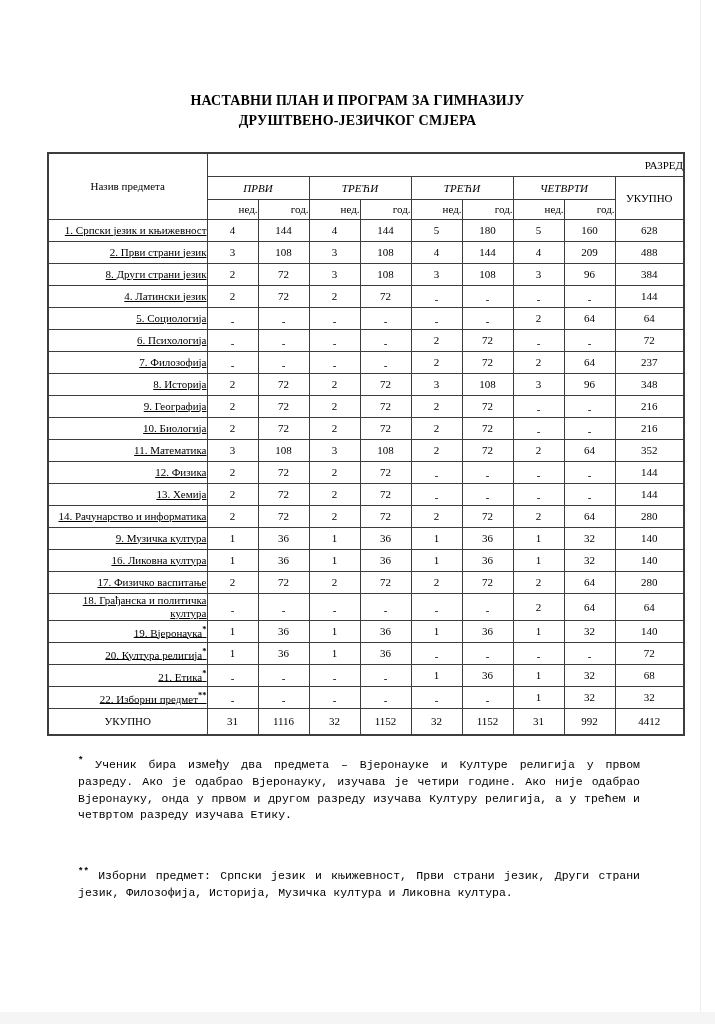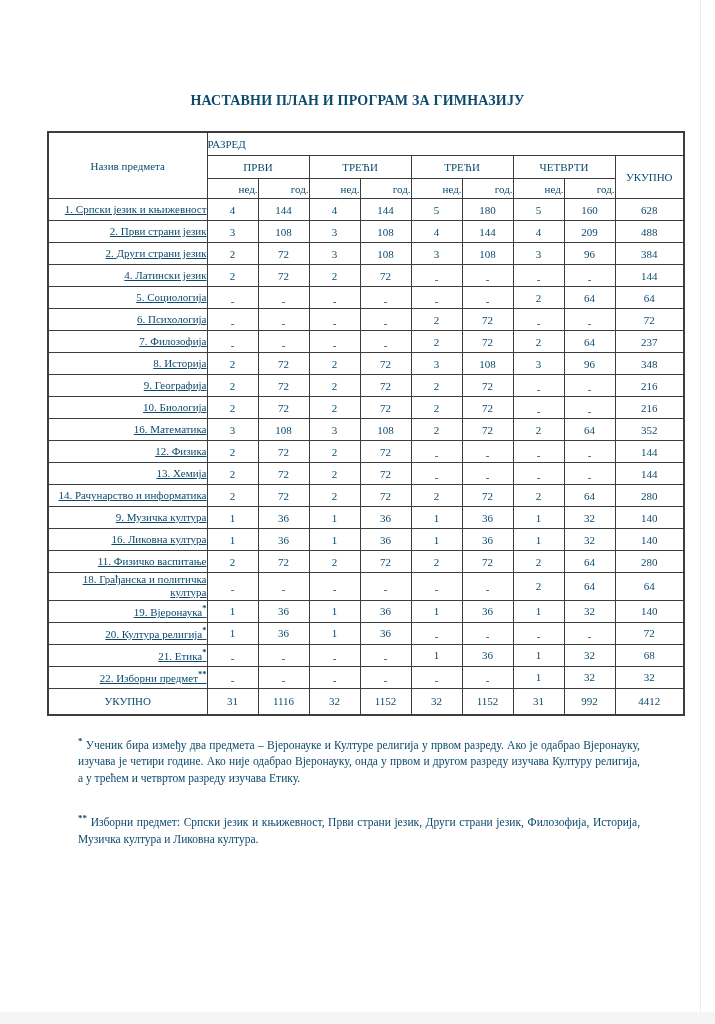--- a/index.html
+++ b/index.html
@@ -2,21 +2,21 @@
 <html><head>
 <meta charset="utf-8">
 <style>
   html, body { margin: 0; padding: 0; }
   .page {
     position: relative;
     width: 715px;
     height: 1024px;
     background: #ffffff;
     font-family: "Liberation Serif", serif;
-    color: #0c4a6e;
+    color: #000000;
     overflow: hidden;
   }
   .doc-title {
     padding-top: 91px;
     text-align: center;
     font-weight: bold;
     font-size: 14px;
     line-height: 1.45;
     letter-spacing: 0.2px;
   }
@@ -27,43 +27,43 @@
     margin: 20px 0 0 47px;
     border: 2px solid #3d3d3d;
   }
   table.curriculum td {
     border: 1px solid #3d3d3d;
     font-size: 11px;
     vertical-align: middle;
     padding: 0;
   }
   td.name-h { text-align: center; font-family: Liberation Serif, serif; }
-  td.razred-h { text-align: left; height: 22px; }
-  td.grade-h { text-align: center; height: 22px; }
+  td.razred-h { text-align: right; height: 22px; }
+  td.grade-h { text-align: center; height: 22px; font-style: italic; }
   td.sub-h { text-align: right; height: 19px; font-size: 10.5px; }
   td.ukupno-h { text-align: center; vertical-align: bottom; padding-bottom: 4px; }
   td.name {
     text-align: right;
     padding: 2px 3px 2px 5px;
     line-height: 1.2;
     text-decoration: underline;
   }
   td.num { text-align: center; height: 21px; line-height: 1.1; }
   tfoot td { height: 25px; }
   td.flabel { text-align: center; }
   sup.star { font-weight: bold; font-size: 8.5px; }
   .dash { position: relative; top: 3px; }
   .notes {
     margin: 19px 75px 0 78px;
     text-align: justify;
     font-size: 11.5px;
     line-height: 1.47;
   }
-  .notes p { margin: 0; }
-  .notes p.second { margin-top: 25px; }
+  .notes p { margin: 0; font-family: Liberation Mono, monospace; }
+  .notes p.second { margin-top: 42px; }
   .notes sup.marker { font-weight: bold; font-size: 9px; }
   .right-edge-line {
     position: absolute;
     top: 0; left: 700px;
     width: 1px; height: 1012px;
     background: #ededed;
   }
   .viewer-bottom-bar {
     position: absolute;
     left: 0; bottom: 0;
@@ -71,20 +71,21 @@
     background: #f5f5f5;
   }
 </style>
 </head>
 <body>
 
 <div class="page">
 
   <div class="doc-title">
     <div>НАСТАВНИ ПЛАН И ПРОГРАМ ЗА ГИМНАЗИЈУ</div>
+    <div>ДРУШТВЕНО-ЈЕЗИЧКОГ СМЈЕРА</div>
   </div>
 
   <table class="curriculum">
     <colgroup>
       <col style="width:159px">
       <col style="width:51px">
         <col style="width:51px">
       <col style="width:51px">
         <col style="width:51px">
       <col style="width:51px">
@@ -135,21 +136,21 @@
           <td class="num">108</td>
           <td class="num">3</td>
           <td class="num">108</td>
           <td class="num">4</td>
           <td class="num">144</td>
           <td class="num">4</td>
           <td class="num">209</td>
           <td class="num">488</td>
         </tr>
         <tr>
-          <td class="name">2. Други страни језик</td>
+          <td class="name">8. Други страни језик</td>
           <td class="num">2</td>
           <td class="num">72</td>
           <td class="num">3</td>
           <td class="num">108</td>
           <td class="num">3</td>
           <td class="num">108</td>
           <td class="num">3</td>
           <td class="num">96</td>
           <td class="num">384</td>
         </tr>
@@ -231,21 +232,21 @@
           <td class="num">72</td>
           <td class="num">2</td>
           <td class="num">72</td>
           <td class="num">2</td>
           <td class="num">72</td>
           <td class="num"><span class="dash">-</span></td>
           <td class="num"><span class="dash">-</span></td>
           <td class="num">216</td>
         </tr>
         <tr>
-          <td class="name">16. Математика</td>
+          <td class="name">11. Математика</td>
           <td class="num">3</td>
           <td class="num">108</td>
           <td class="num">3</td>
           <td class="num">108</td>
           <td class="num">2</td>
           <td class="num">72</td>
           <td class="num">2</td>
           <td class="num">64</td>
           <td class="num">352</td>
         </tr>
@@ -303,21 +304,21 @@
           <td class="num">36</td>
           <td class="num">1</td>
           <td class="num">36</td>
           <td class="num">1</td>
           <td class="num">36</td>
           <td class="num">1</td>
           <td class="num">32</td>
           <td class="num">140</td>
         </tr>
         <tr>
-          <td class="name">11. Физичко васпитање</td>
+          <td class="name">17. Физичко васпитање</td>
           <td class="num">2</td>
           <td class="num">72</td>
           <td class="num">2</td>
           <td class="num">72</td>
           <td class="num">2</td>
           <td class="num">72</td>
           <td class="num">2</td>
           <td class="num">64</td>
           <td class="num">280</td>
         </tr>

